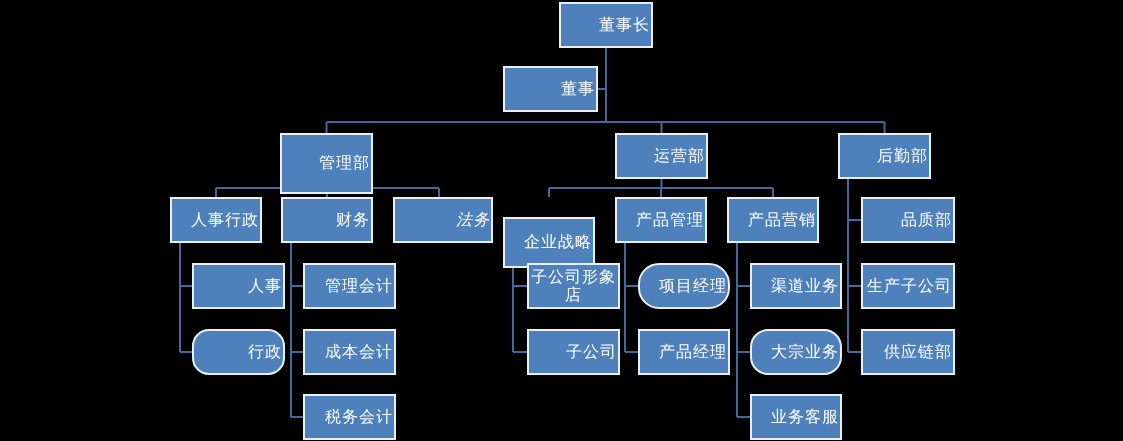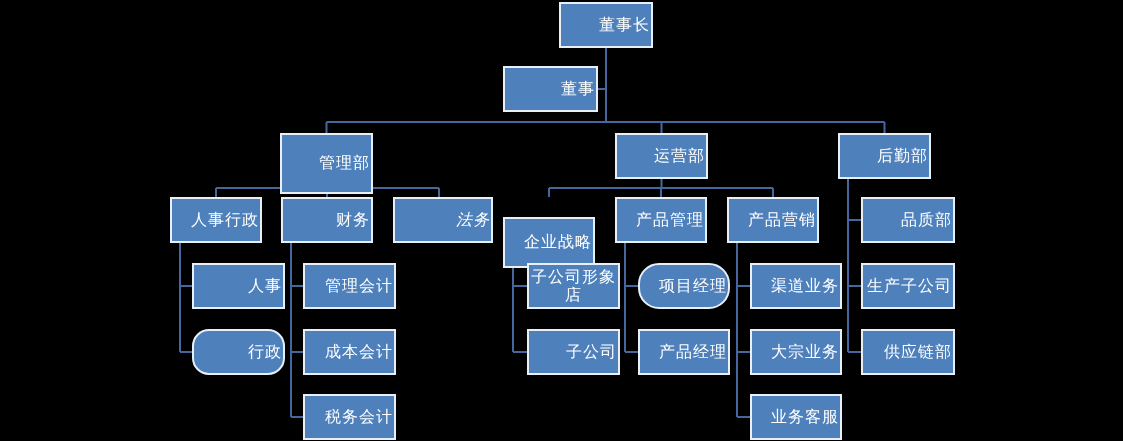--- a/index.html
+++ b/index.html
@@ -146,21 +146,21 @@
     </div>
     <div class="node" style="left: 303px; top: 329px; width: 93px; height: 46px;">
       <span class="label">成本会计</span>
     </div>
     <div class="node" style="left: 527px; top: 329px; width: 93px; height: 46px;">
       <span class="label">子公司</span>
     </div>
     <div class="node" style="left: 638px; top: 329px; width: 92px; height: 46px;">
       <span class="label">产品经理</span>
     </div>
-    <div class="node" style="left: 750px; top: 329px; width: 92px; height: 46px;">
+    <div class="node" style="left: 750px; top: 329px; width: 92px; height: 46px; border-radius: 18px;">
       <span class="label">大宗业务</span>
     </div>
     <div class="node" style="left: 861px; top: 329px; width: 94px; height: 46px;">
       <span class="label">供应链部</span>
     </div>
     <div class="node" style="left: 303px; top: 394px; width: 93px; height: 46px;">
       <span class="label">税务会计</span>
     </div>
     <div class="node" style="left: 750px; top: 394px; width: 92px; height: 46px;">
       <span class="label">业务客服</span>

